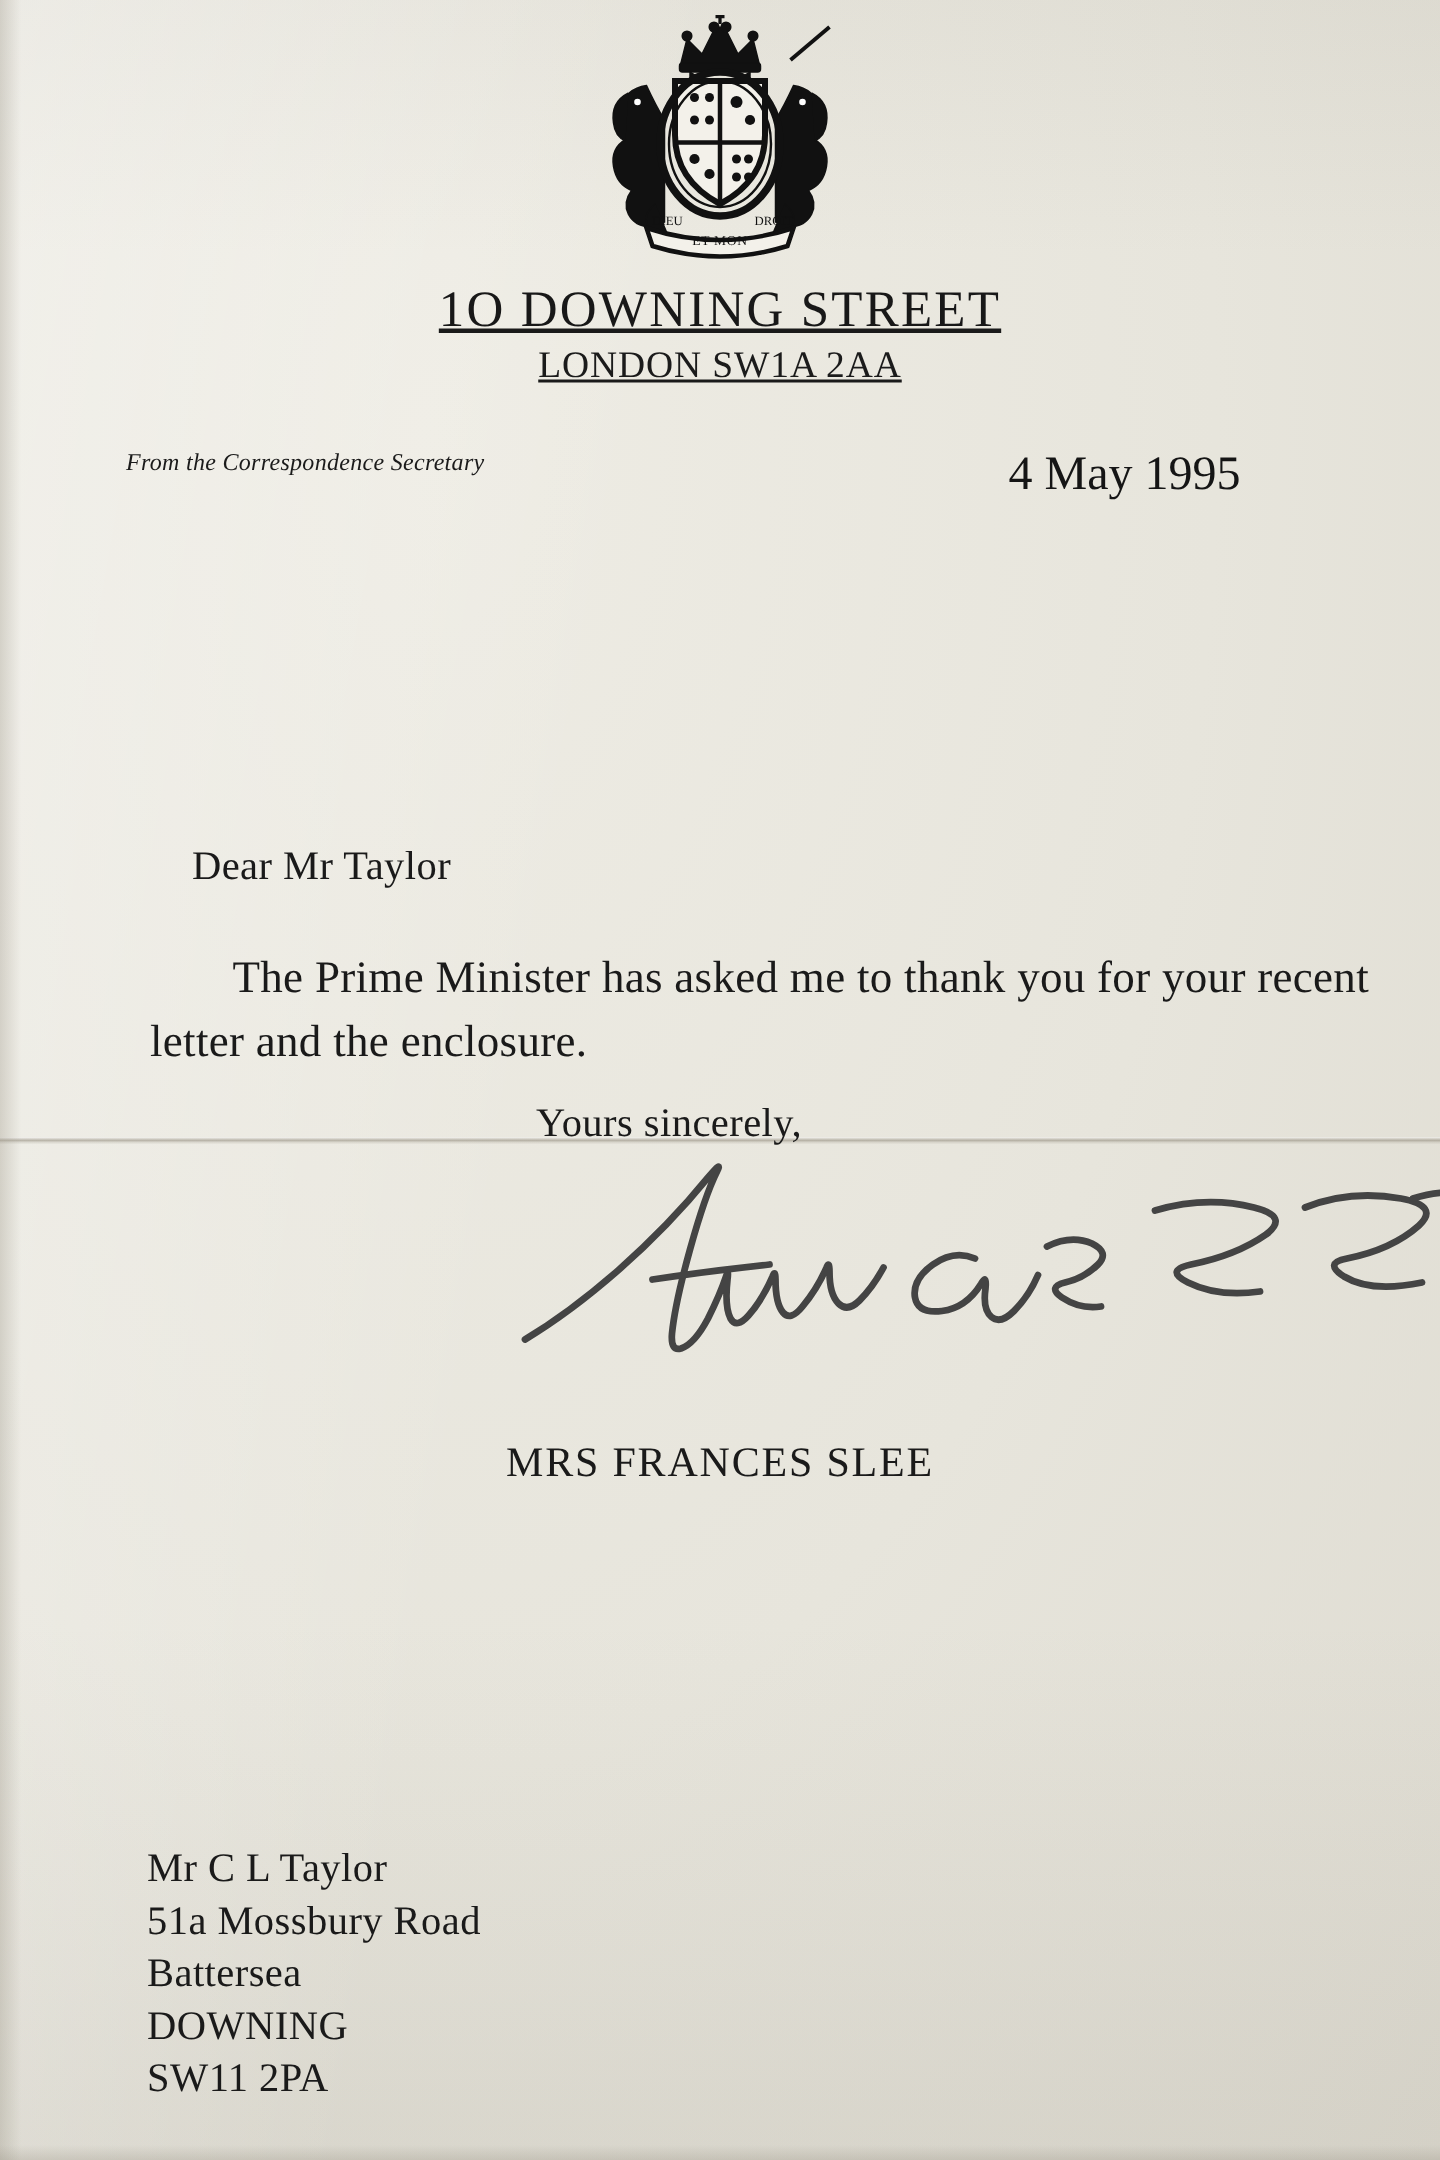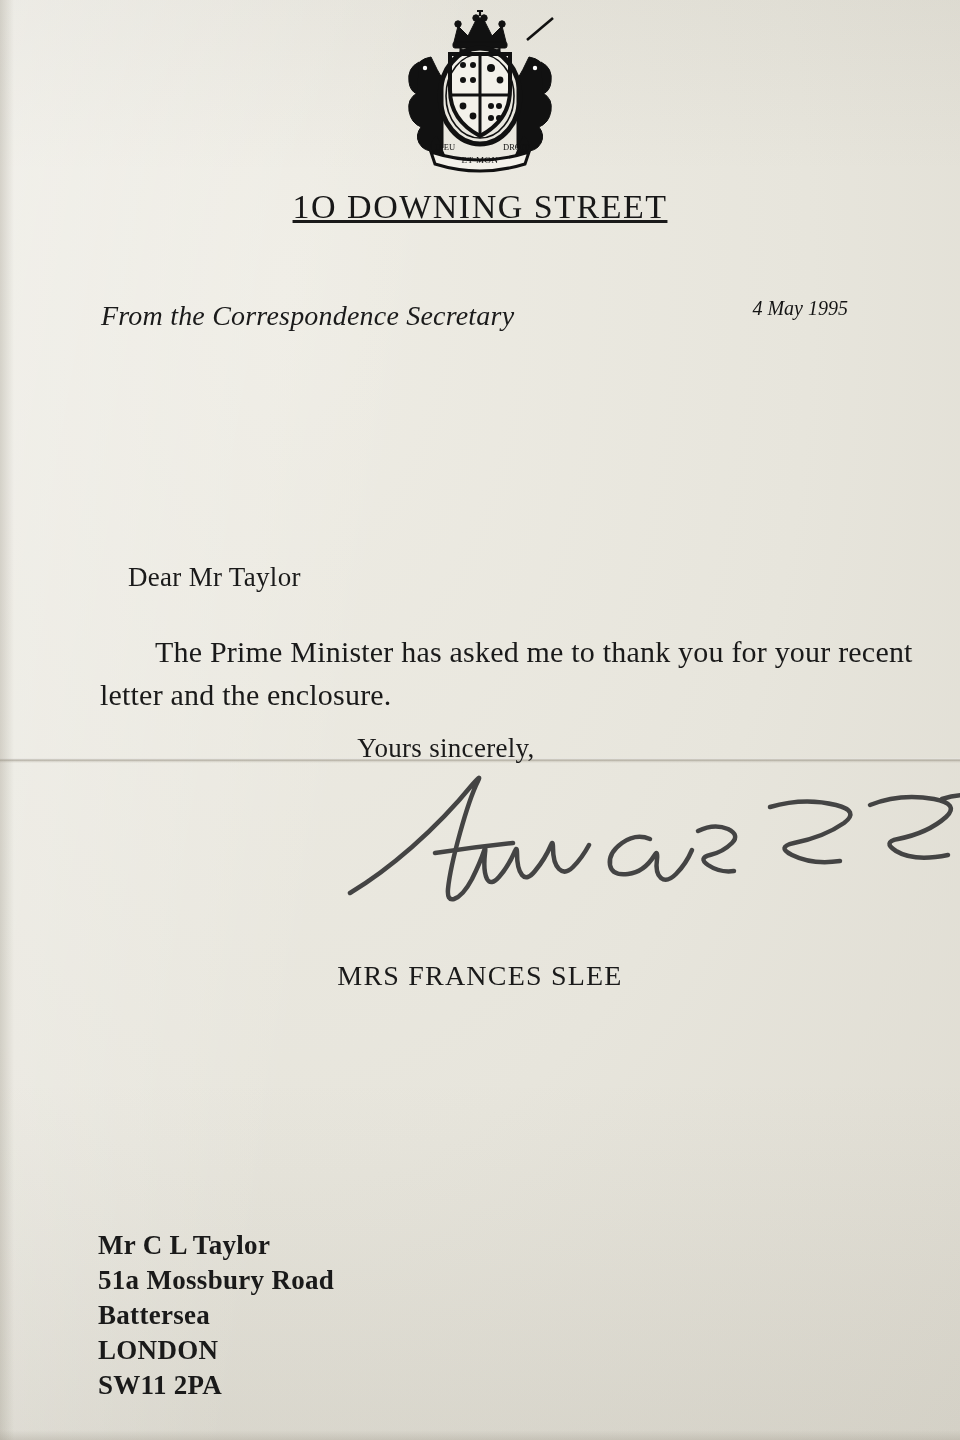--- a/index.html
+++ b/index.html
@@ -73,34 +73,33 @@
   }
   .addr-line2 {
     font-size: 25px;
     letter-spacing: 0.6px;
     margin-top: 4px;
     color: #1b1b1b;
   }
 
   .fromline {
     position: absolute;
-    left: 101px;
+    left: 84px;
     top: 300px;
     font-style: italic;
-    font-size: 28px;
+    font-size: 16px;
     letter-spacing: 0.2px;
     color: #1b1b1b;
   }
   .dateline {
     position: absolute;
-    right: 112px;
+    right: 133px;
     top: 297px;
-    font-size: 20px;
+    font-size: 32px;
     color: #151515;
-    font-style: italic;
   }
 
   .salutation {
     position: absolute;
     left: 100px;
     top: 562px;
     font-size: 27px;
     letter-spacing: 0.3px;
     margin-left: 28px;
   }
@@ -147,21 +146,21 @@
   }
 
   .recipient {
     position: absolute;
     left: 98px;
     top: 1228px;
     font-size: 27px;
     line-height: 1.30;
     letter-spacing: 0.3px;
   }
-  .recipient div { white-space: nowrap; font-weight: bold; }
+  .recipient div { white-space: nowrap; }
 
   .edge-left {
     position: absolute;
     left: 0; top: 0; bottom: 0; width: 14px;
     background: linear-gradient(90deg, rgba(160,154,140,0.35), rgba(0,0,0,0));
   }
   .edge-bottom {
     position: absolute;
     left: 0; right: 0; bottom: 0; height: 10px;
     background: linear-gradient(0deg, rgba(150,144,130,0.28), rgba(0,0,0,0));
@@ -229,20 +228,21 @@
         <path d="M46 142 q49 16 98 0 l-4 12 q-45 14 -90 0 Z" fill="#f3f1ea" stroke="#111" stroke-width="3"></path>
         <text x="95" y="153" font-size="9" font-family="Liberation Serif, serif" text-anchor="middle" fill="#111" stroke="none" letter-spacing="0.5">ET MON</text>
         <text x="60" y="140" font-size="8.5" font-family="Liberation Serif, serif" text-anchor="middle" fill="#111" stroke="none">DIEU</text>
         <text x="131" y="140" font-size="8.5" font-family="Liberation Serif, serif" text-anchor="middle" fill="#111" stroke="none">DROIT</text>
       </g>
     </svg>
   </div>
 
   <div class="heading">
     <div class="addr-line1">1O DOWNING STREET</div>
+    <div class="addr-line2">LONDON SW1A 2AA</div>
   </div>
 
   <div class="fromline">From the Correspondence Secretary</div>
   <div class="dateline">4 May 1995</div>
 
   <div class="salutation">Dear Mr Taylor</div>
 
   <div class="body-text">The Prime Minister has asked me to thank you for your recent letter and the enclosure.</div>
 
   <div class="fold"></div>
@@ -262,19 +262,19 @@
       </g>
     </svg>
   </div>
 
   <div class="signame">MRS FRANCES SLEE</div>
 
   <div class="recipient">
     <div>Mr C L Taylor</div>
     <div>51a Mossbury Road</div>
     <div>Battersea</div>
-    <div>LONDON</div>
+    <div>DOWNING</div>
     <div>SW11 2PA</div>
   </div>
 
   <div class="edge-left"></div>
   <div class="edge-bottom"></div>
 </div>
 
 </body></html>

